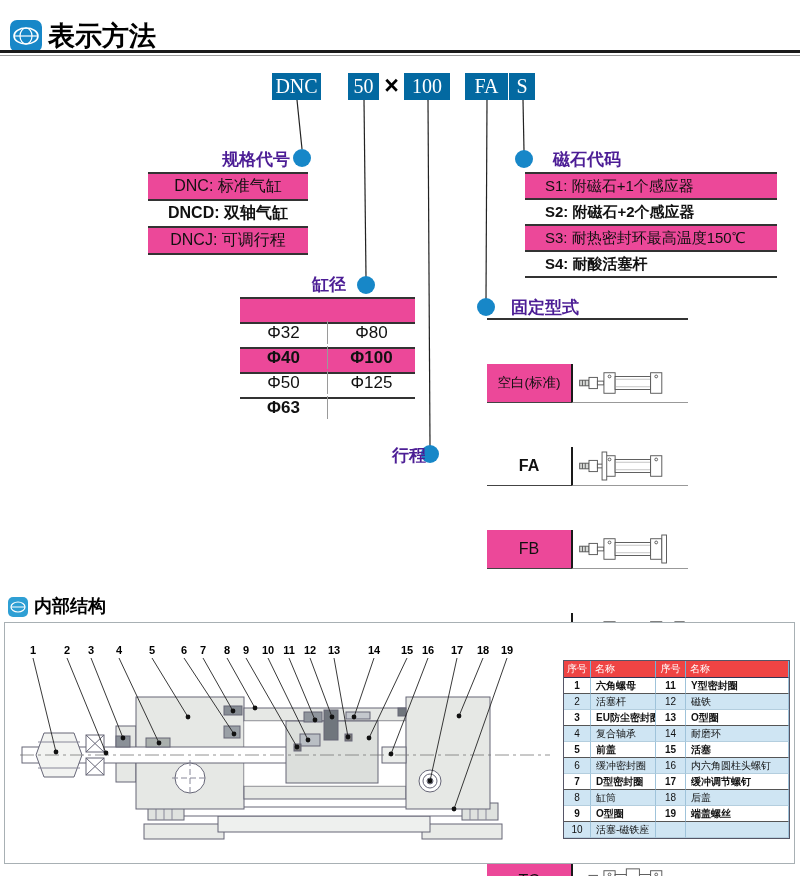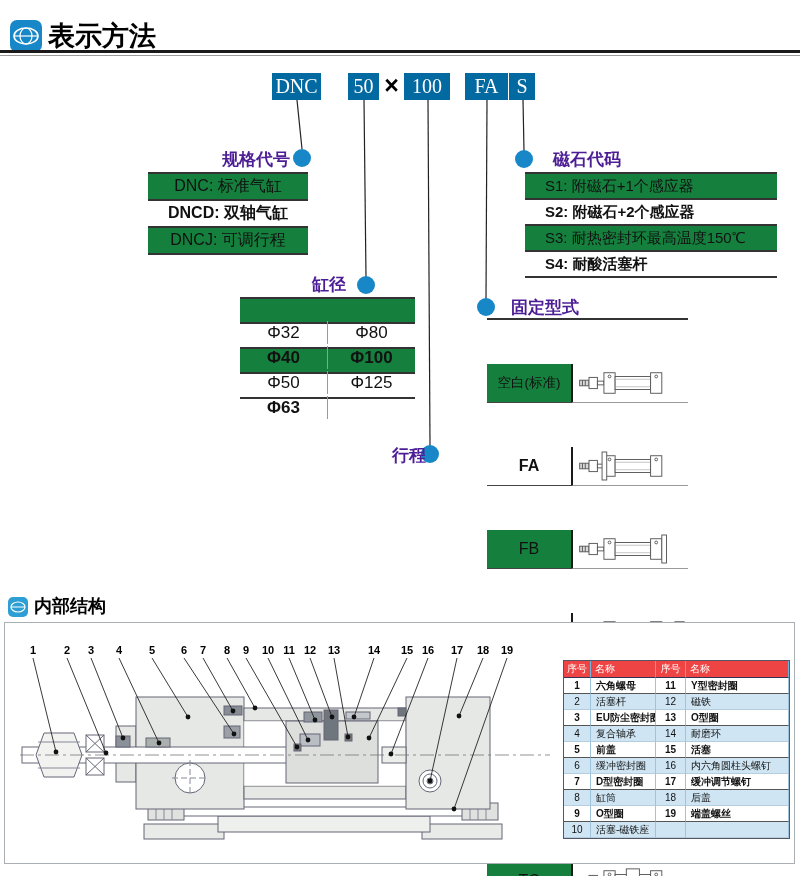--- a/index.html
+++ b/index.html
@@ -8,21 +8,21 @@
   
   .sec-title{position:absolute;font-family:"Liberation Serif",serif;font-weight:bold;color:#000;}
   .rule-thick{position:absolute;left:0;width:800px;height:3px;background:#1a1a1a;}
   .rule-thin{position:absolute;left:0;width:800px;height:1px;background:#9a9a9a;}
   
   .code-box{position:absolute;top:73px;height:27px;background:#0369a1;color:#fff;
     font-family:"Liberation Serif",serif;font-size:20px;line-height:27px;text-align:center;}
   .times{position:absolute;top:70px;height:30px;color:#000;font-weight:bold;font-size:25px;line-height:30px;text-align:center;font-family:"Liberation Sans",sans-serif;}
   .lbl{position:absolute;font-weight:bold;font-size:17px;color:#4c1d95;white-space:nowrap;margin-left:12px;}
   
-  .row-blue{background:#15803d;}
+  .row-blue{background:#ec4899;}
   .row-white{background:#fff;}
   .b{font-weight:bold;}
   .stable{position:absolute;border-top:2px solid #333;}
   .stable .r{border-bottom:2px solid #333;display:flex;align-items:center;justify-content:center;font-size:16px;}
   .magtable .r{justify-content:flex-start;padding-left:20px;font-size:15px;}
   .boretable .c{flex:1;text-align:center;font-size:17px;margin-top:44px;}
   .boretable .c:first-child{border-right:1px solid #9a9a9a;height:100%;display:flex;align-items:center;justify-content:center;}
   
   .mounttable{position:absolute;border-top:2px solid #333;border-bottom:0;}
   .mrow{display:flex;height:39px;margin-top:44px;}

